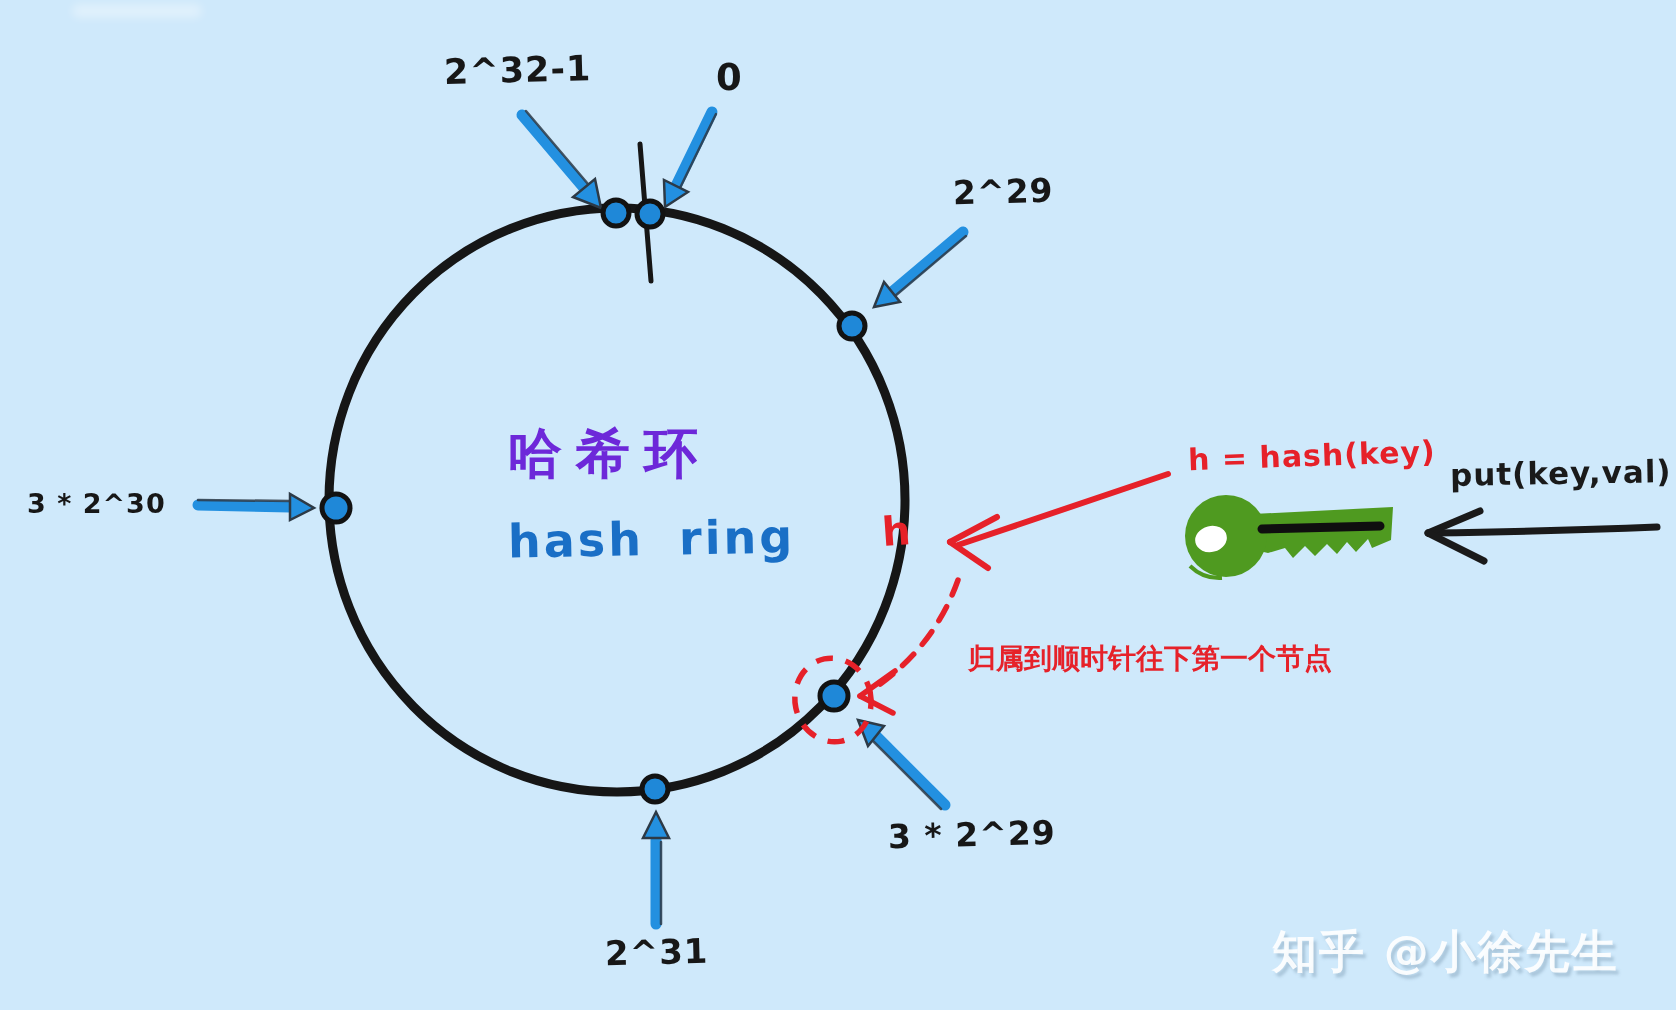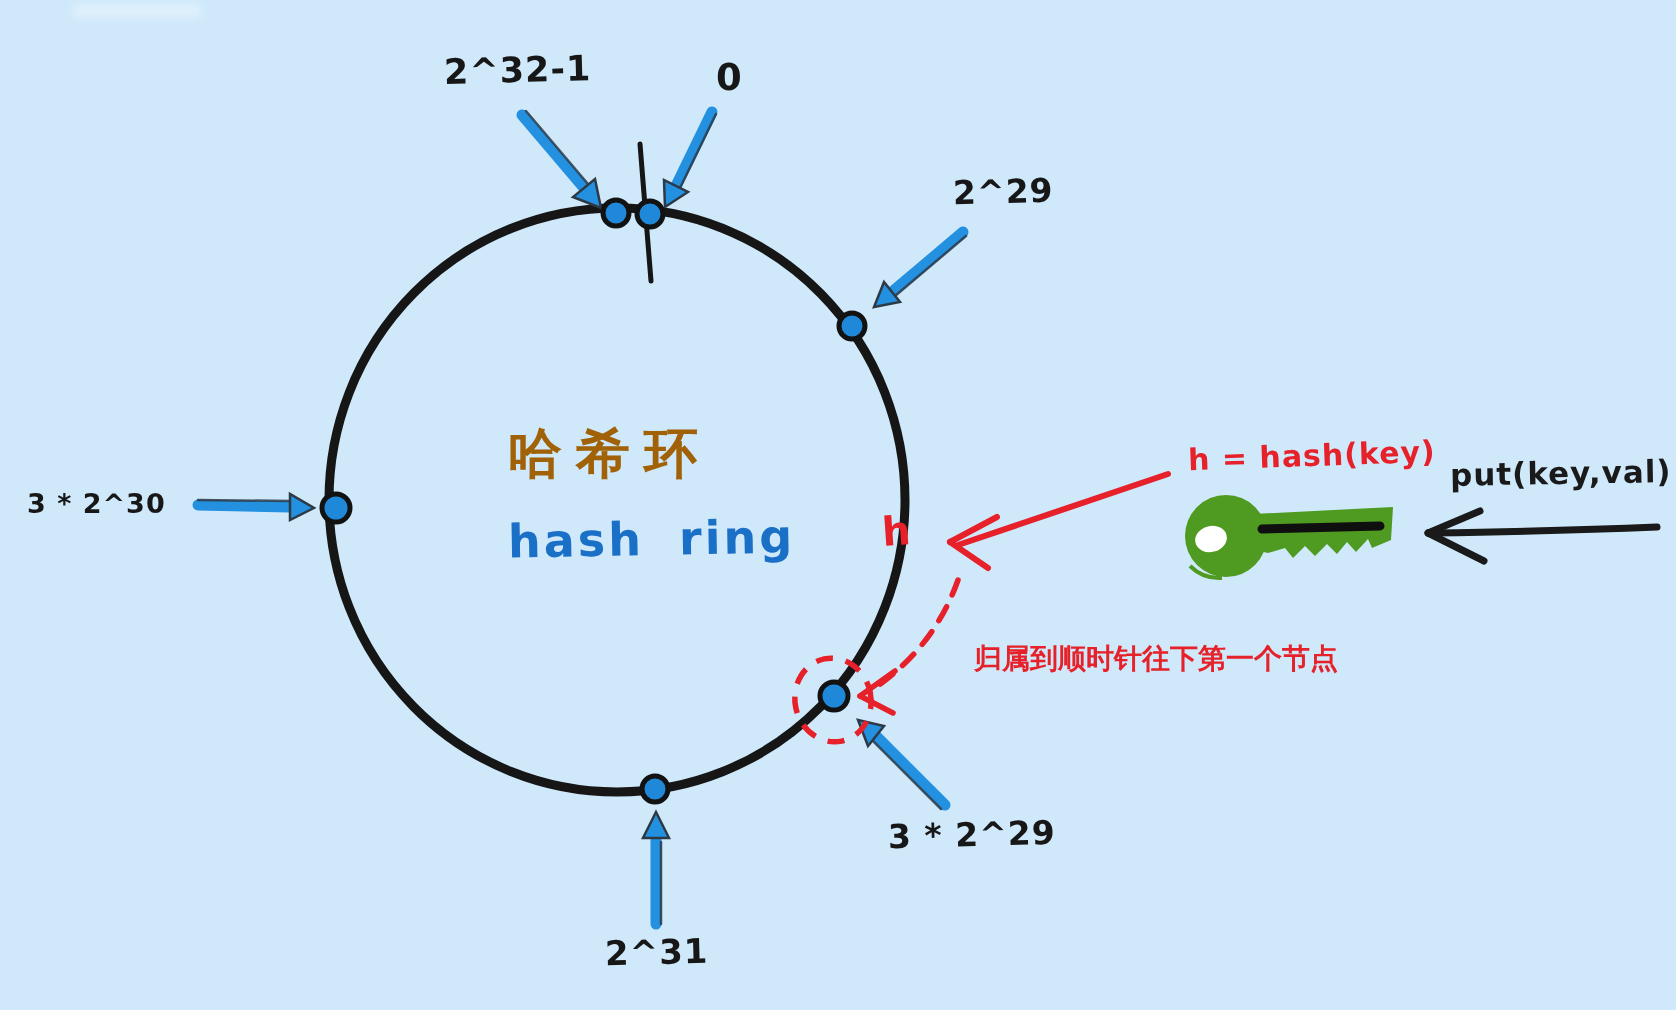--- a/index.html
+++ b/index.html
@@ -1,21 +1,21 @@
 <!DOCTYPE html>
 <html><head>
 <meta charset="utf-8">
 <style>
   html,body{margin:0;padding:0;}
   body{width:1676px;height:1010px;overflow:hidden;font-family:"DejaVu Sans",sans-serif;}
   #stage{position:relative;width:1676px;height:1010px;background:#cfe9fb;}
   #drawing{position:absolute;left:0;top:0;}
   .lbl{position:absolute;color:#171717;font-weight:700;white-space:nowrap;letter-spacing:1px;}
   .lbl-hand{transform:rotate(-1.5deg);}
-  .title-zh{position:absolute;color:#a16207;font-weight:700;font-size:54px;letter-spacing:14px;white-space:nowrap;}
+  .title-zh{position:absolute;color:#6d28d9;font-weight:700;font-size:54px;letter-spacing:14px;white-space:nowrap;}
   .title-en{position:absolute;color:#1a6fc6;font-weight:700;font-size:46px;letter-spacing:3px;word-spacing:16px;white-space:nowrap;transform:rotate(-1deg);}
   .red-lbl{position:absolute;color:#e62129;font-weight:700;white-space:nowrap;}
   .black-lbl{position:absolute;color:#1a1a1a;font-weight:700;white-space:nowrap;}
   .watermark{position:absolute;left:1272px;top:922px;font-size:45px;font-weight:700;letter-spacing:2px;
     color:rgba(255,255,255,0.9);text-shadow:3px 4px 3px rgba(125,155,180,0.45);white-space:nowrap;}
   .smudge{position:absolute;left:72px;top:4px;width:130px;height:14px;border-radius:7px;
     background:rgba(255,255,255,0.35);filter:blur(4px);}
 </style>
 </head>
 <body>
@@ -106,16 +106,17 @@
   <div class="lbl" style="left:27px;top:488px;font-size:27px;">3 * 2^30</div>
   <div class="lbl lbl-hand" style="left:605px;top:932px;font-size:34px;">2^31</div>
   <div class="lbl lbl-hand" style="left:888px;top:815px;font-size:33px;">3 * 2^29</div>
 
   <div class="title-zh" style="left:508px;top:418px;">哈希环</div>
   <div class="title-en" style="left:508px;top:512px;">hash ring</div>
 
   <div class="red-lbl" style="left:882px;top:508px;font-size:40px;transform:rotate(-4deg);">h</div>
   <div class="red-lbl" style="left:1188px;top:438px;font-size:30px;letter-spacing:1px;transform:rotate(-2deg);">h = hash(key)</div>
   <div class="black-lbl" style="left:1450px;top:455px;font-size:31px;letter-spacing:1px;transform:rotate(-1deg);">put(key,val)</div>
-  <div class="red-lbl" style="left:968px;top:640px;font-size:28px;margin-left:6px;">归属到顺时针往下第一个节点</div>
+  <div class="red-lbl" style="left:968px;top:640px;font-size:28px;">归属到顺时针往下第一个节点</div>
 
+  <div class="watermark">知乎 @小徐先生</div>
 
 </div>
 
 </body></html>

